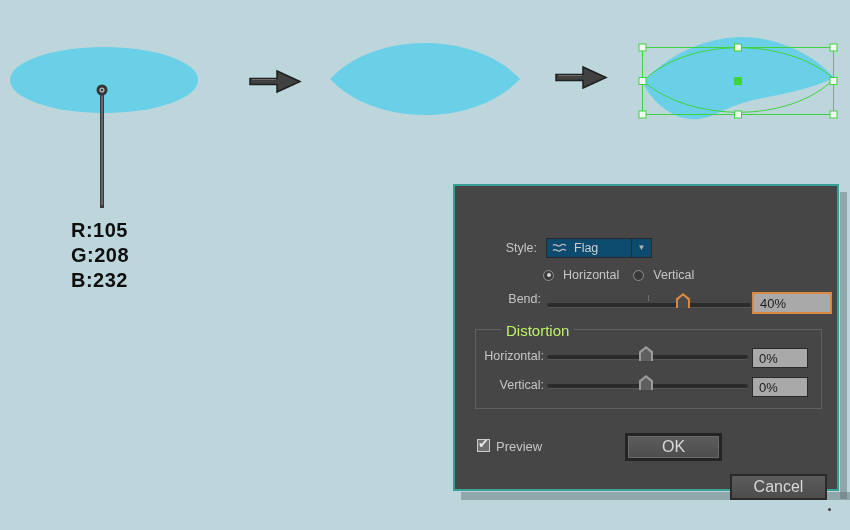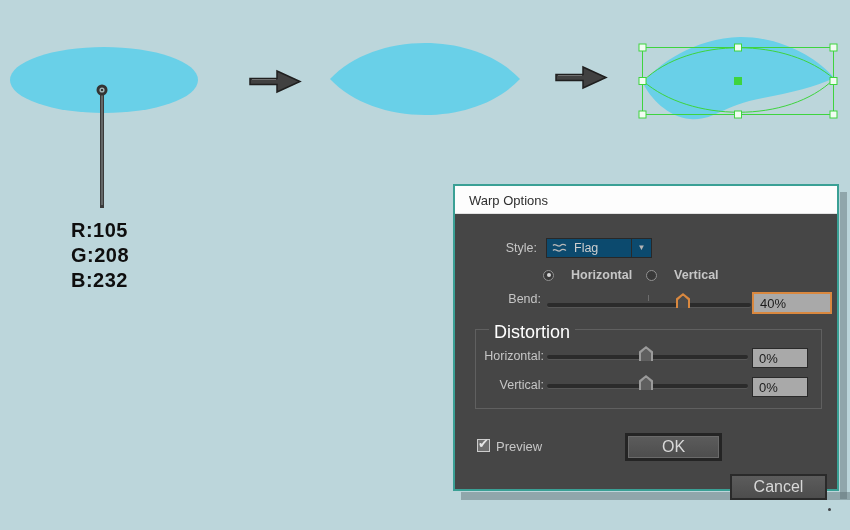--- a/index.html
+++ b/index.html
@@ -25,39 +25,39 @@
               border:1px solid #282828; display:flex; align-items:center; cursor:default; }
   .dropdown .flag-ic { margin-left:4px; }
   .dropdown .dd-text { font-size:12.5px; color:#cfcfcf; margin-left:6px; flex:1; }
   .dd-sep { width:1px; height:18px; background:#2a2a2a; }
   .dd-arrow { width:19px; text-align:center; font-size:8px; color:#b5b5b5; line-height:18px; }
 
   
   .radio-row { position:absolute; left:88px; top:82px; display:flex; align-items:center; height:14px; }
   .radio { width:11px; height:11px; border-radius:50%; background:#393939; border:1px solid #919191; position:relative; }
   .radio.sel::after { content:""; position:absolute; left:2.5px; top:2.5px; width:4px; height:4px; border-radius:50%; background:#d6d6d6; }
-  .radio-lbl { font-size:12.5px; color:#c6c6c6; margin:0 14px 0 17px;font-weight:bold; }
+  .radio-lbl { font-size:12.5px; color:#c6c6c6; margin:0 14px 0 9px; }
 
   
   .track { position:absolute; height:4px; background:#2b2b2b; border-radius:2px; box-shadow:0 1px 0 rgba(120,120,120,0.35); }
   .tick { position:absolute; width:1px; height:6px; background:#6d6d6d; }
   .thumb { position:absolute; width:14px; height:15px; clip-path:polygon(50% 0,100% 36%,100% 100%,0 100%,0 36%); }
   .thumb .inner { position:absolute; left:2px; top:2.5px; width:10px; height:12.5px; clip-path:polygon(50% 0,100% 36%,100% 100%,0 100%,0 36%); }
   .thumb.orange { background:#d9883f; }
   .thumb.orange .inner { background:#4a4a4a; }
   .thumb.gray { background:#9b9b9b; }
   .thumb.gray .inner { background:#5f5f5f; }
 
   .valbox { position:absolute; background:#a9a9a9; color:#1c1c1c; font-size:13px; line-height:17px; padding:1px 0 0 6px; }
   .valbox.hot { border:2px solid #d9883f; width:80px; height:22px; }
   .valbox.plain { border:1px solid #2a2a2a; width:56px; height:20px; }
 
   
   .group { position:absolute; left:20px; top:143px; width:347px; height:80px; border:1px solid #606060; }
-  .group-legend { position:absolute; left:34px; top:136px; background:#464646; padding:0 5px; font-size:18px; color:#ffffff; }
+  .group-legend { position:absolute; left:46px; top:136px; background:#464646; padding:0 5px; font-size:15px; color:#bef264; }
 
   
   .checkbox { position:absolute; left:22px; top:253px; width:13px; height:13px; background:#6f6f6f; border:1px solid #cccccc; }
   .checkbox span { position:absolute; left:0px; top:-4px; font-size:13px; color:#e8e8e8; }
   .chk-lbl { position:absolute; left:41px; top:253px; font-size:13px; color:#c6c6c6; }
   .btn { position:absolute; background:linear-gradient(#5c5c5c,#4d4d4d); color:#d8d8d8; font-size:16px;
          text-align:center; cursor:default; }
   .btn-ok { left:170px; top:247px; width:97px; height:28px; border:3px solid #242424; line-height:22px; box-shadow:inset 0 0 0 1px #6a6a6a; }
   .btn-cancel { left:275px; top:248px; width:97px; height:26px; border:2px solid #2a2a2a; line-height:22px;margin-top:40px; }
 
@@ -114,23 +114,20 @@
   <div class="rgb-block">
     <div>R:105</div>
     <div>G:208</div>
     <div>B:232</div>
   </div>
 
   <div class="shadow-r"></div>
   <div class="shadow-b"></div>
 
   <div class="dialog">
-    <div class="titlebar">
-      <span>Warp Options</span>
-    </div>
 
     <div class="dlg-label" style="left:0; top:55px; width:82px;">Style:</div>
     <div class="dropdown">
       <svg class="flag-ic" width="17" height="14" viewBox="0 0 17 14">
         <path d="M2,4.5 C4.5,1.5 7,7 9.5,4.5 C11.5,2.5 13.5,3.5 15,4.5" fill="none" stroke="#b8b8b8" stroke-width="1.3"></path>
         <path d="M2,9.5 C4.5,6.5 7,12 9.5,9.5 C11.5,7.5 13.5,8.5 15,9.5" fill="none" stroke="#b8b8b8" stroke-width="1.3"></path>
       </svg>
       <span class="dd-text">Flag</span>
       <span class="dd-sep"></span>
       <span class="dd-arrow">▼</span>

